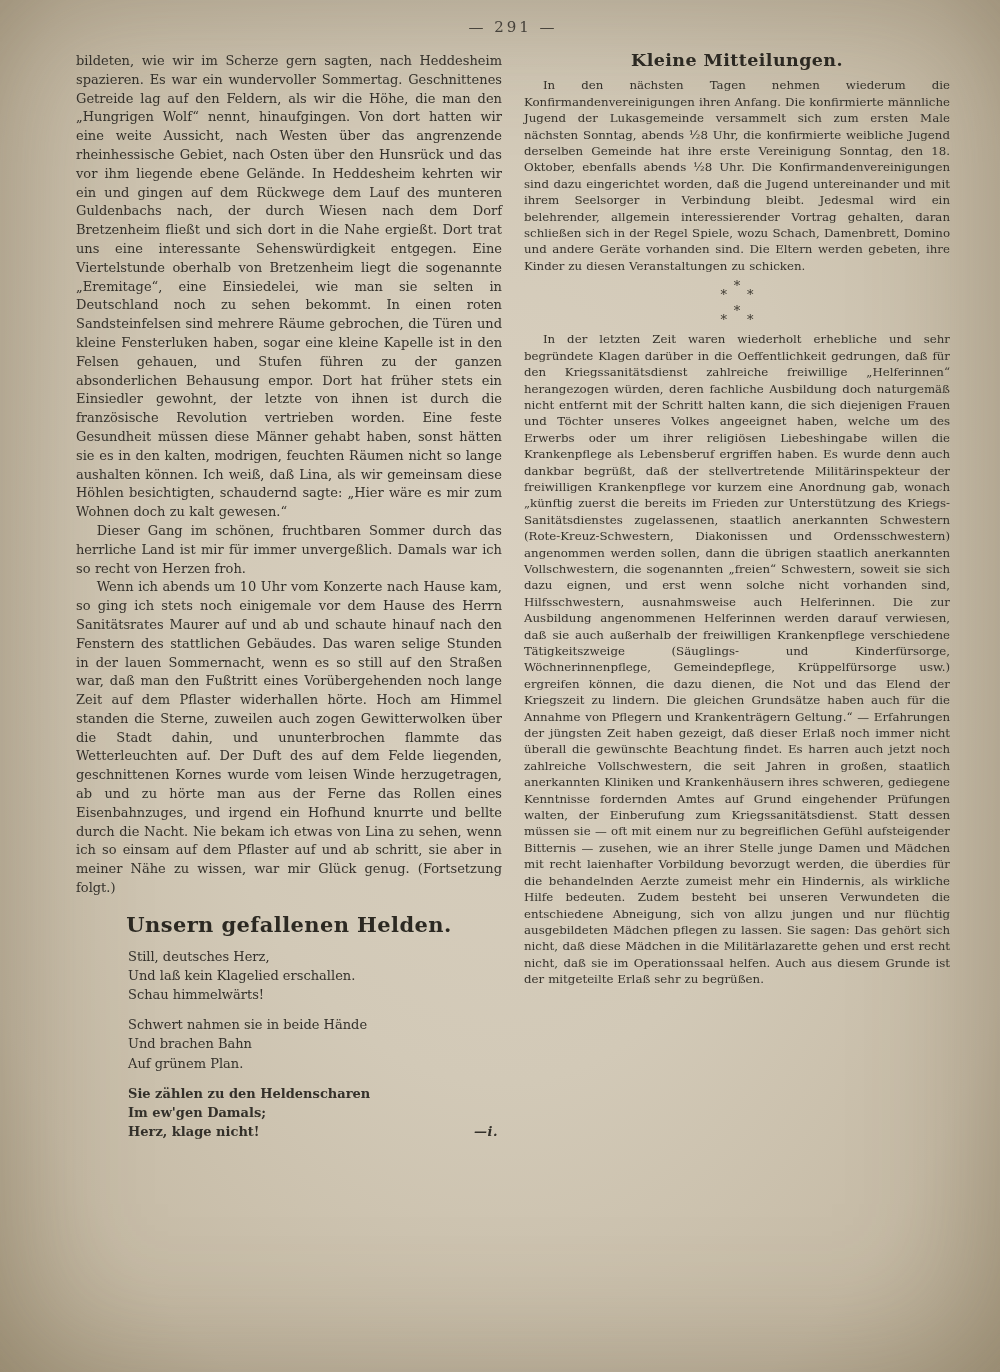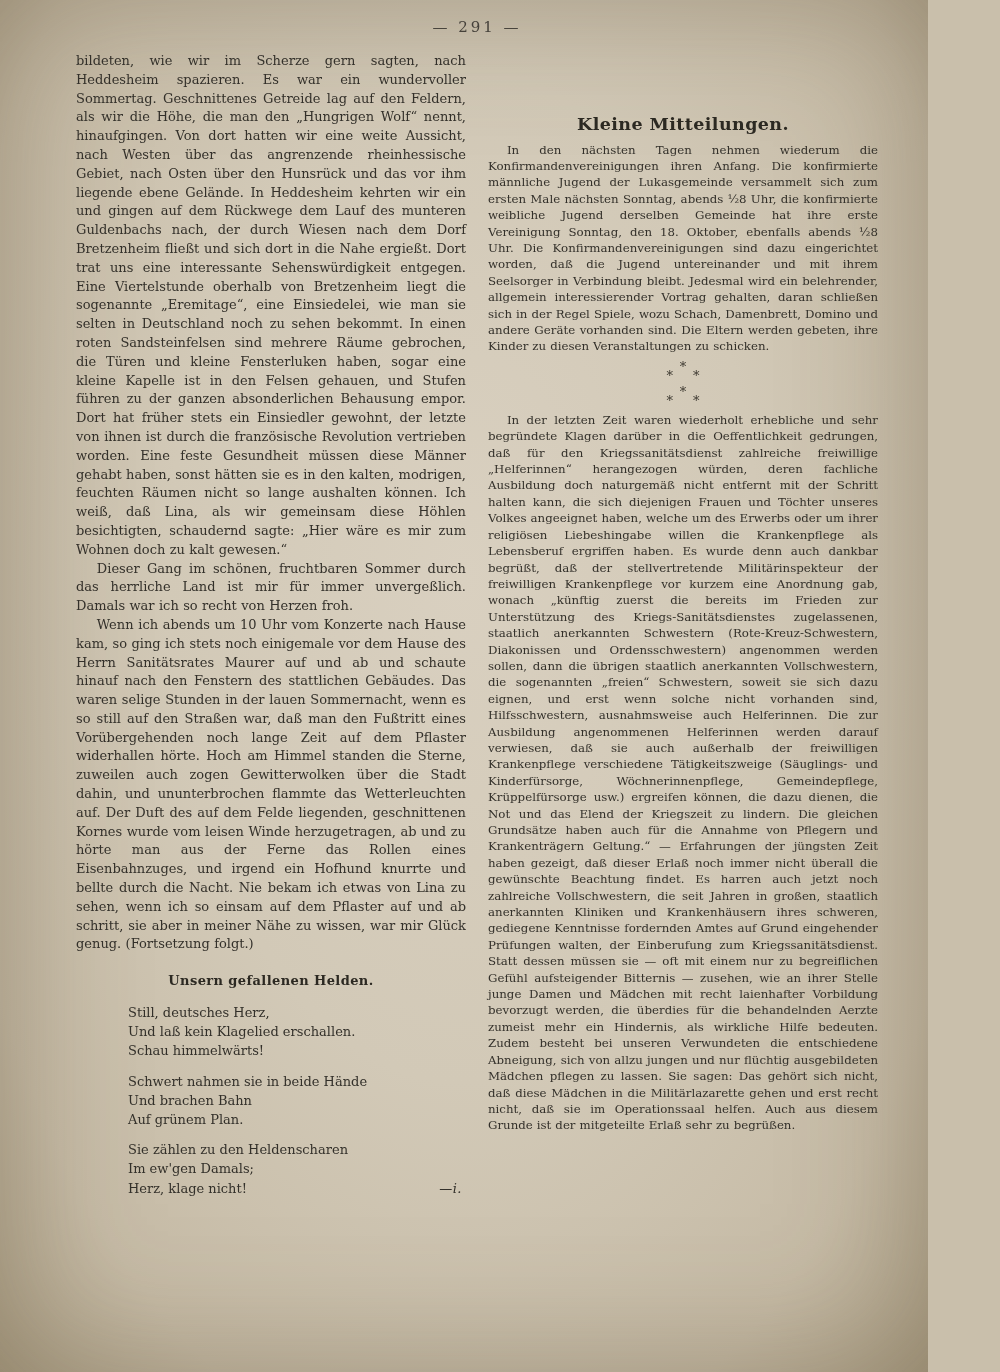--- a/index.html
+++ b/index.html
@@ -8,39 +8,39 @@
   }
   body {
     width: 1000px;
     height: 1372px;
     overflow: hidden;
     font-family: "DejaVu Serif", serif;
     background: #c9bfab;
   }
   .page {
     box-sizing: border-box;
-    width: 928px;
+    width: 1000px;
     height: 1372px;
     padding: 16px 50px 20px 76px;
     background: radial-gradient(ellipse at 50% 42%, #d9d0c0 0%, #d2c9b7 45%, #c6bba6 80%, #b3a78e 100%);
     box-shadow: inset 0 0 140px rgba(88, 72, 44, 0.38);
     color: #33302a;
     position: relative;
   }
   .page-number {
     text-align: center;
     font-size: 15px;
     letter-spacing: 3px;
     color: #45413a;
     margin: 2px 0 16px 0;
   }
   .columns {
     display: flex;
     gap: 22px;
-    align-items: center;
+    align-items: flex-start;
   }
   .col {
     flex: 1;
     text-align: justify;
   }
   .col-left {
     font-size: 13px;
     line-height: 18.8px;
   }
   .col-right {
@@ -50,21 +50,21 @@
   .para {
     margin: 0;
     text-indent: 1.6em;
     word-spacing: 0.02em;
   }
   .para.no-indent {
     text-indent: 0;
   }
   .section-heading {
     text-align: center;
-    font-size: 13px;
+    font-size: 21px;
     font-weight: bold;
     letter-spacing: 0.4px;
     margin: 18px 0 12px 0;
     color: #2c2922;
   }
   .col-heading {
     text-align: center;
     font-size: 17.5px;
     font-weight: bold;
     letter-spacing: 0.4px;
@@ -76,20 +76,21 @@
     margin-top: 4px;
     text-align: left;
     font-size: 13px;
     line-height: 19.2px;
   }
   .stanza {
     margin-bottom: 11px;
   }
   .stanza:last-child {
     margin-bottom: 0;
+    font-weight: bold;
   }
   .poem-line {
     white-space: nowrap;
   }
   .poem-footer {
     display: flex;
     justify-content: space-between;
     align-items: baseline;
     padding-right: 4px;
   }

